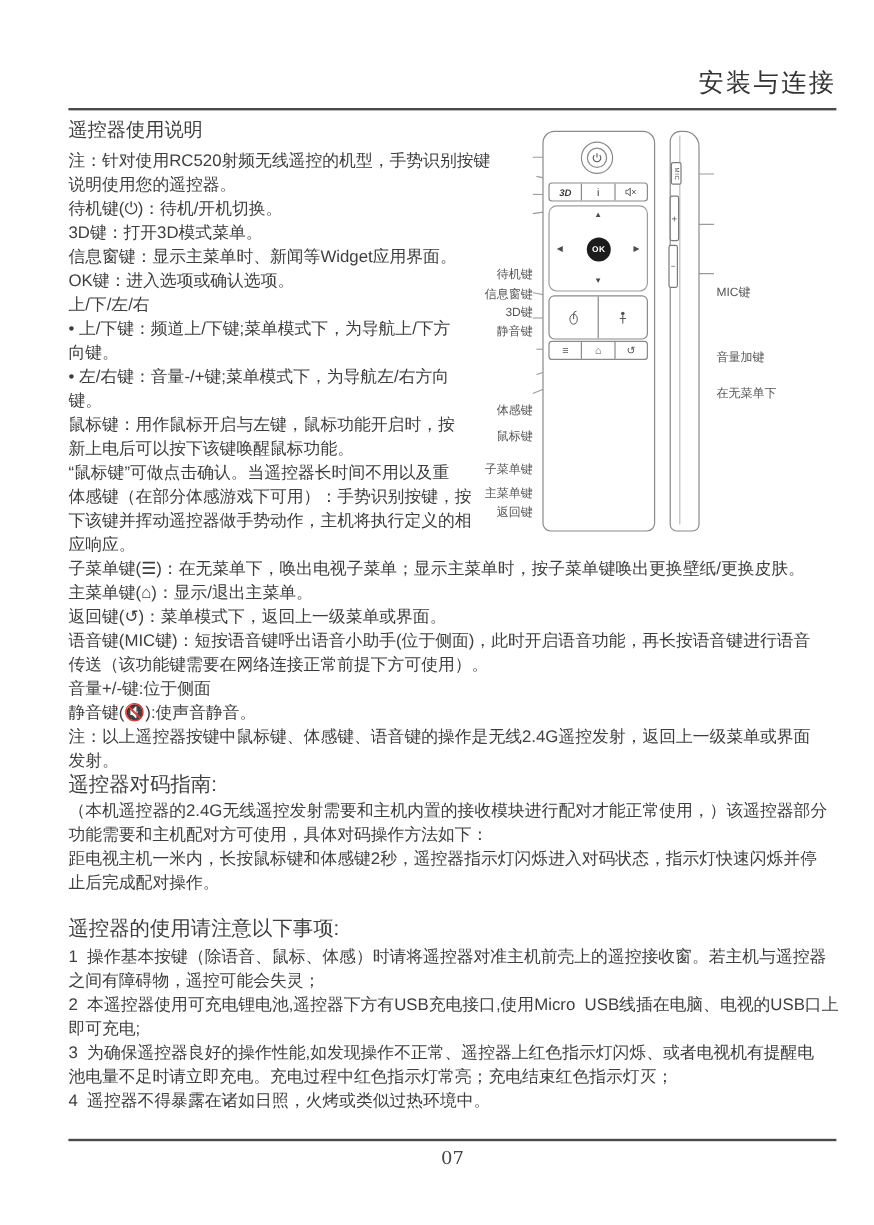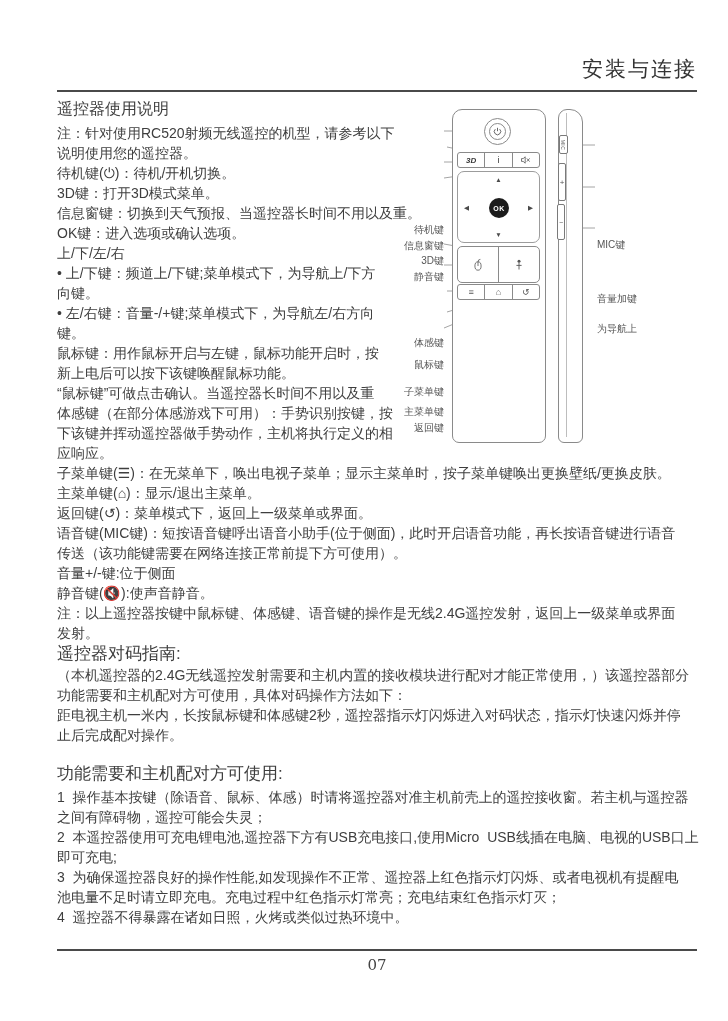--- a/index.html
+++ b/index.html
@@ -81,25 +81,25 @@
 <div class="page">
 
   <div class="header-title">安装与连接</div>
   <div class="rule header-rule"></div>
 
   <div class="content">
     <h1 class="sec-title-lg">遥控器使用说明</h1>
 
     <div class="leftcol">
 
-    <div class="tline">注：针对使用RC520射频无线遥控的机型，请参考以下</div>
+    <div class="tline">注：针对使用RC520射频无线遥控的机型，手势识别按键</div>
         <div class="tline">说明使用您的遥控器。</div>
         <div class="tline">待机键(⏻)：待机/开机切换。</div>
         <div class="tline">3D键：打开3D模式菜单。</div>
-        <div class="tline">信息窗键：切换到天气预报、当遥控器长时间不用以及重。</div>
+        <div class="tline">信息窗键：显示主菜单时、新闻等Widget应用界面。</div>
         <div class="tline">OK键：进入选项或确认选项。</div>
         <div class="tline">上/下/左/右</div>
         <div class="tline">• 上/下键：频道上/下键;菜单模式下，为导航上/下方</div>
         <div class="tline">向键。</div>
         <div class="tline">• 左/右键：音量-/+键;菜单模式下，为导航左/右方向</div>
         <div class="tline">键。</div>
         <div class="tline">鼠标键：用作鼠标开启与左键，鼠标功能开启时，按</div>
         <div class="tline">新上电后可以按下该键唤醒鼠标功能。</div>
         <div class="tline">“鼠标键”可做点击确认。当遥控器长时间不用以及重</div>
         <div class="tline">体感键（在部分体感游戏下可用）：手势识别按键，按</div>
@@ -122,21 +122,21 @@
 
     <h2 class="sec-title">遥控器对码指南:</h2>
     <div>
 
     <div class="tline">（本机遥控器的2.4G无线遥控发射需要和主机内置的接收模块进行配对才能正常使用，）该遥控器部分</div>
         <div class="tline">功能需要和主机配对方可使用，具体对码操作方法如下：</div>
         <div class="tline">距电视主机一米内，长按鼠标键和体感键2秒，遥控器指示灯闪烁进入对码状态，指示灯快速闪烁并停</div>
         <div class="tline">止后完成配对操作。</div>
       </div>
 
-    <h2 class="sec-title notes-title">功能需要和主机配对方可使用:</h2>
+    <h2 class="sec-title notes-title">遥控器的使用请注意以下事项:</h2>
     <div>
 
     <div class="tline">1  操作基本按键（除语音、鼠标、体感）时请将遥控器对准主机前壳上的遥控接收窗。若主机与遥控器</div>
         <div class="tline">之间有障碍物，遥控可能会失灵；</div>
         <div class="tline">2  本遥控器使用可充电锂电池,遥控器下方有USB充电接口,使用Micro  USB线插在电脑、电视的USB口上</div>
         <div class="tline">即可充电;</div>
         <div class="tline">3  为确保遥控器良好的操作性能,如发现操作不正常、遥控器上红色指示灯闪烁、或者电视机有提醒电</div>
         <div class="tline">池电量不足时请立即充电。充电过程中红色指示灯常亮；充电结束红色指示灯灭；</div>
         <div class="tline">4  遥控器不得暴露在诸如日照，火烤或类似过热环境中。</div>
       </div>
@@ -241,20 +241,20 @@
         <div class="lbl-l">体感键</div>
         <div class="lbl-l">鼠标键</div>
         <div class="lbl-l">子菜单键</div>
         <div class="lbl-l">主菜单键</div>
         <div class="lbl-l">返回键</div>
       </div>
     <div class="right-labels">
 
     <div class="lbl-r">MIC键</div>
         <div class="lbl-r">音量加键</div>
-        <div class="lbl-r">为导航上</div>
+        <div class="lbl-r">在无菜单下</div>
       </div>
   </div>
 
   <div class="rule footer-rule"></div>
   <div class="page-number">07</div>
 
 </div>
 
 </body></html>

